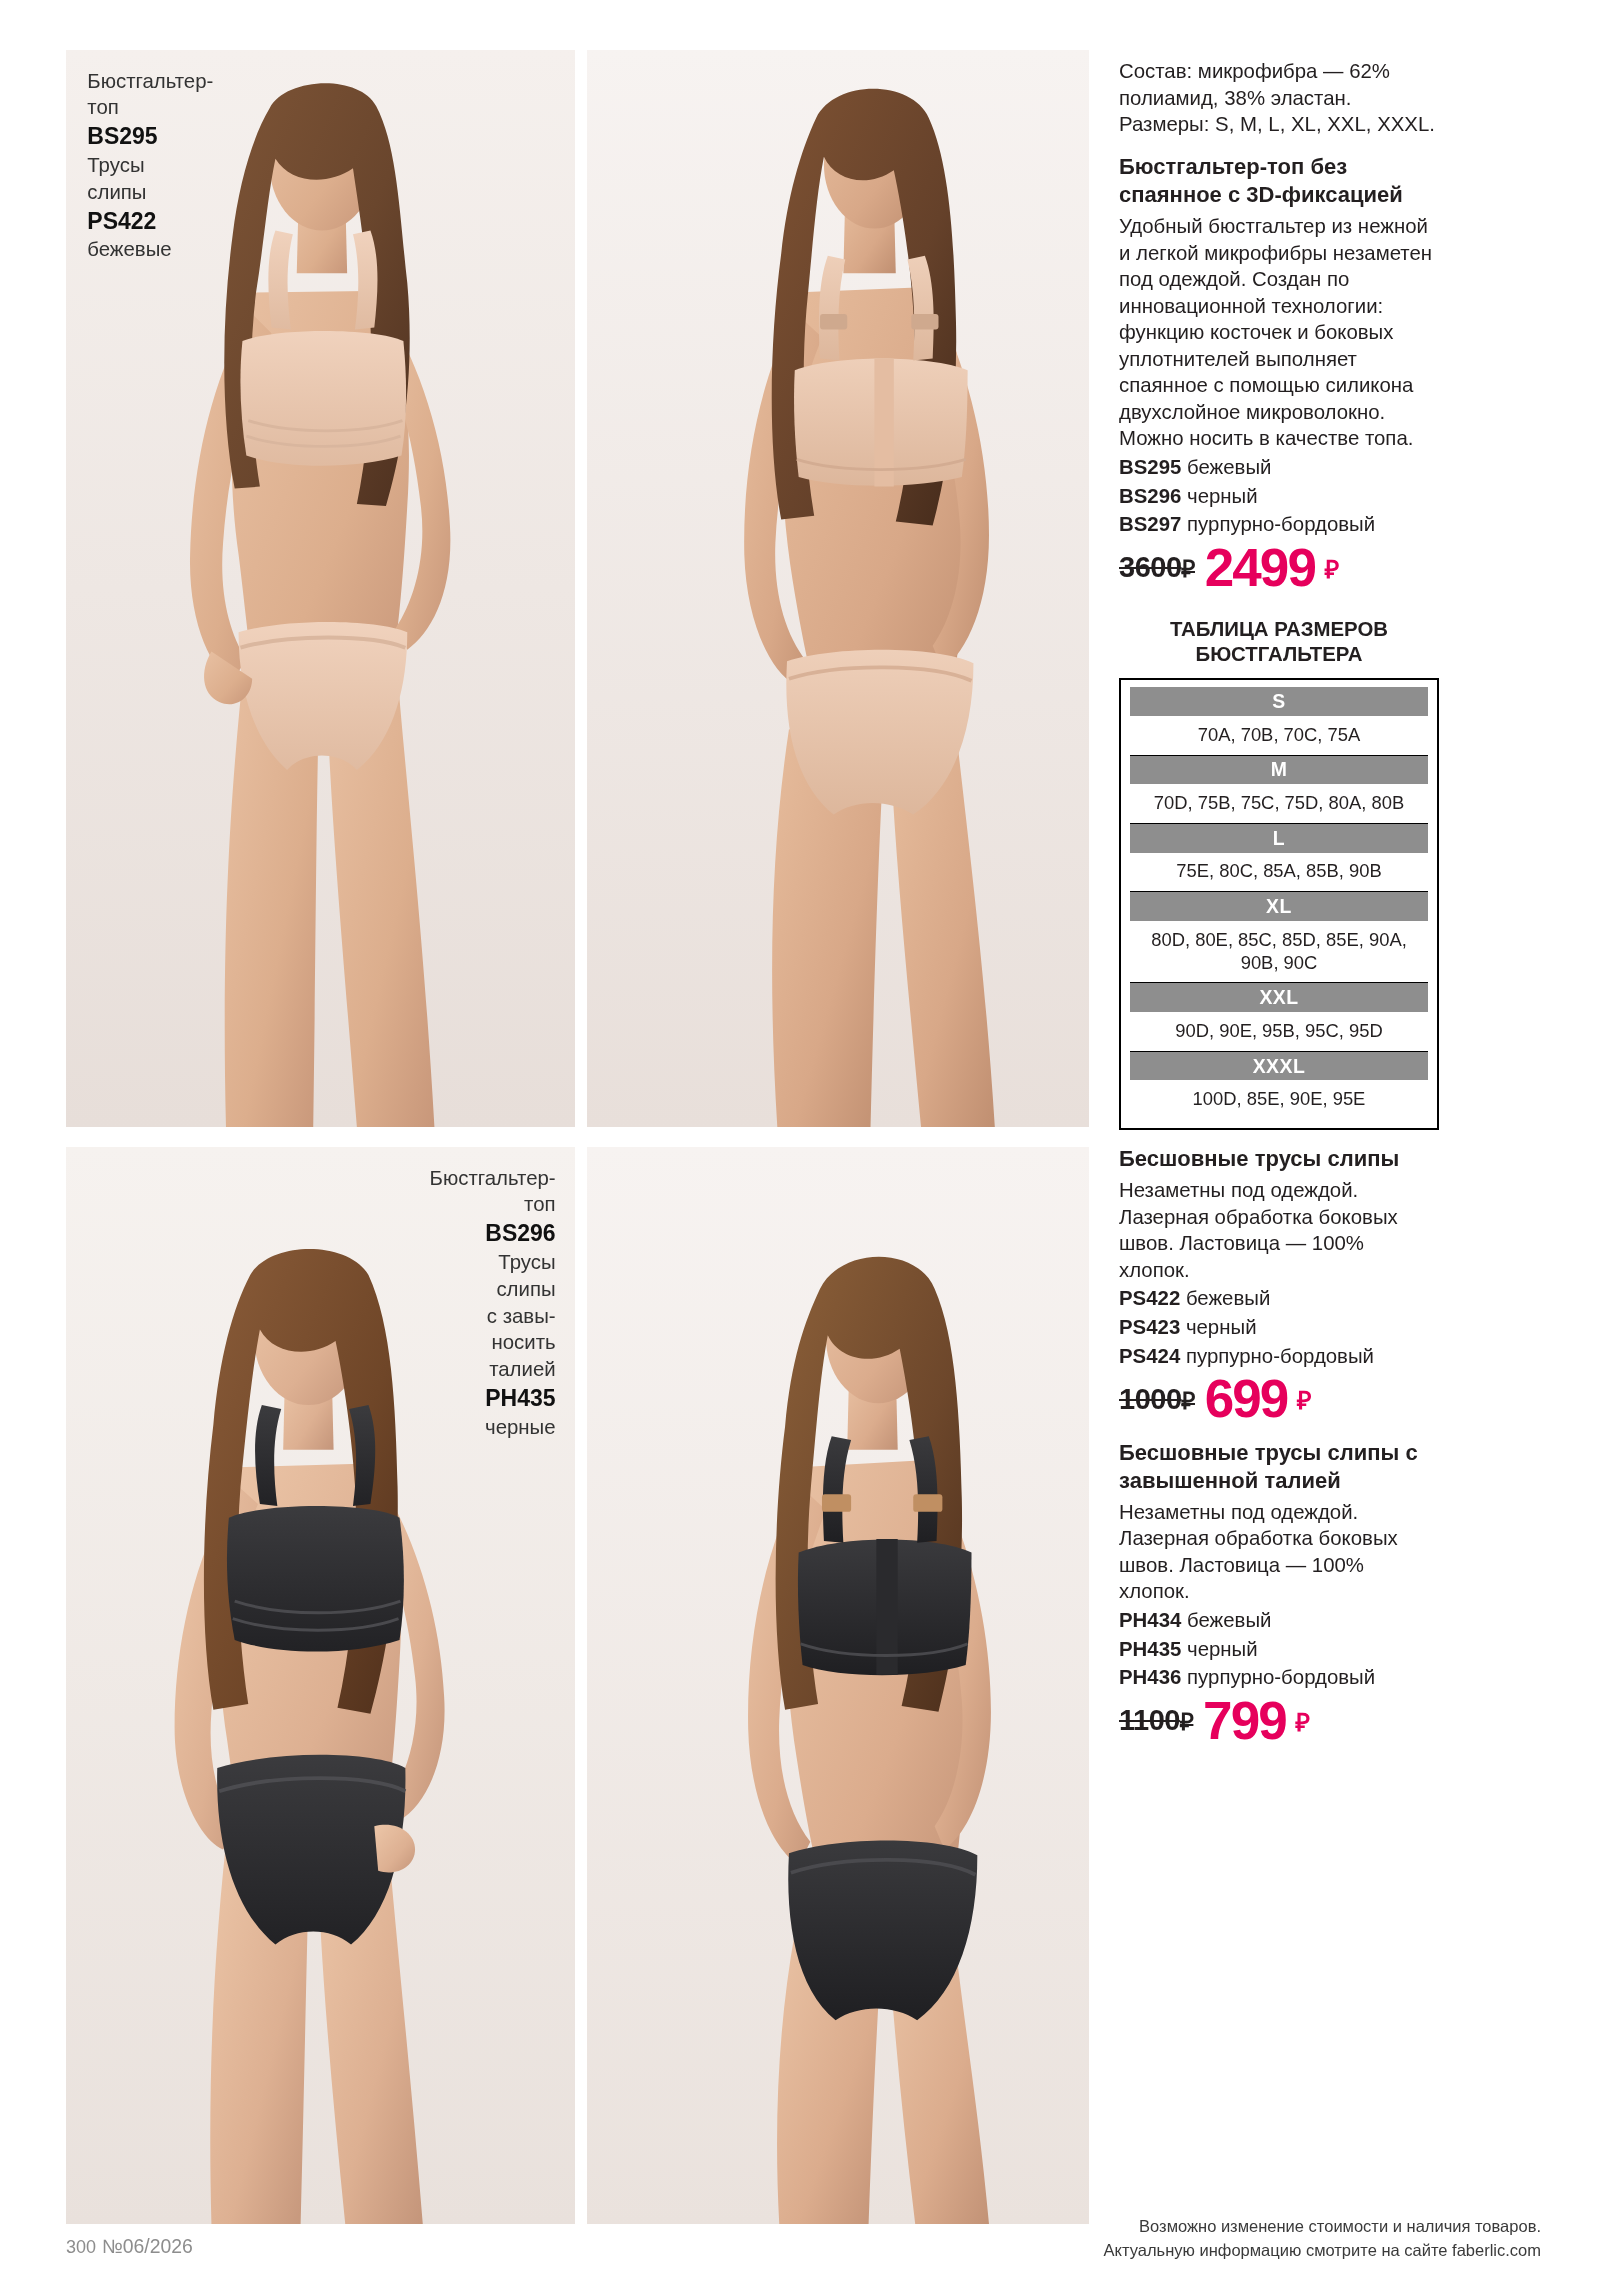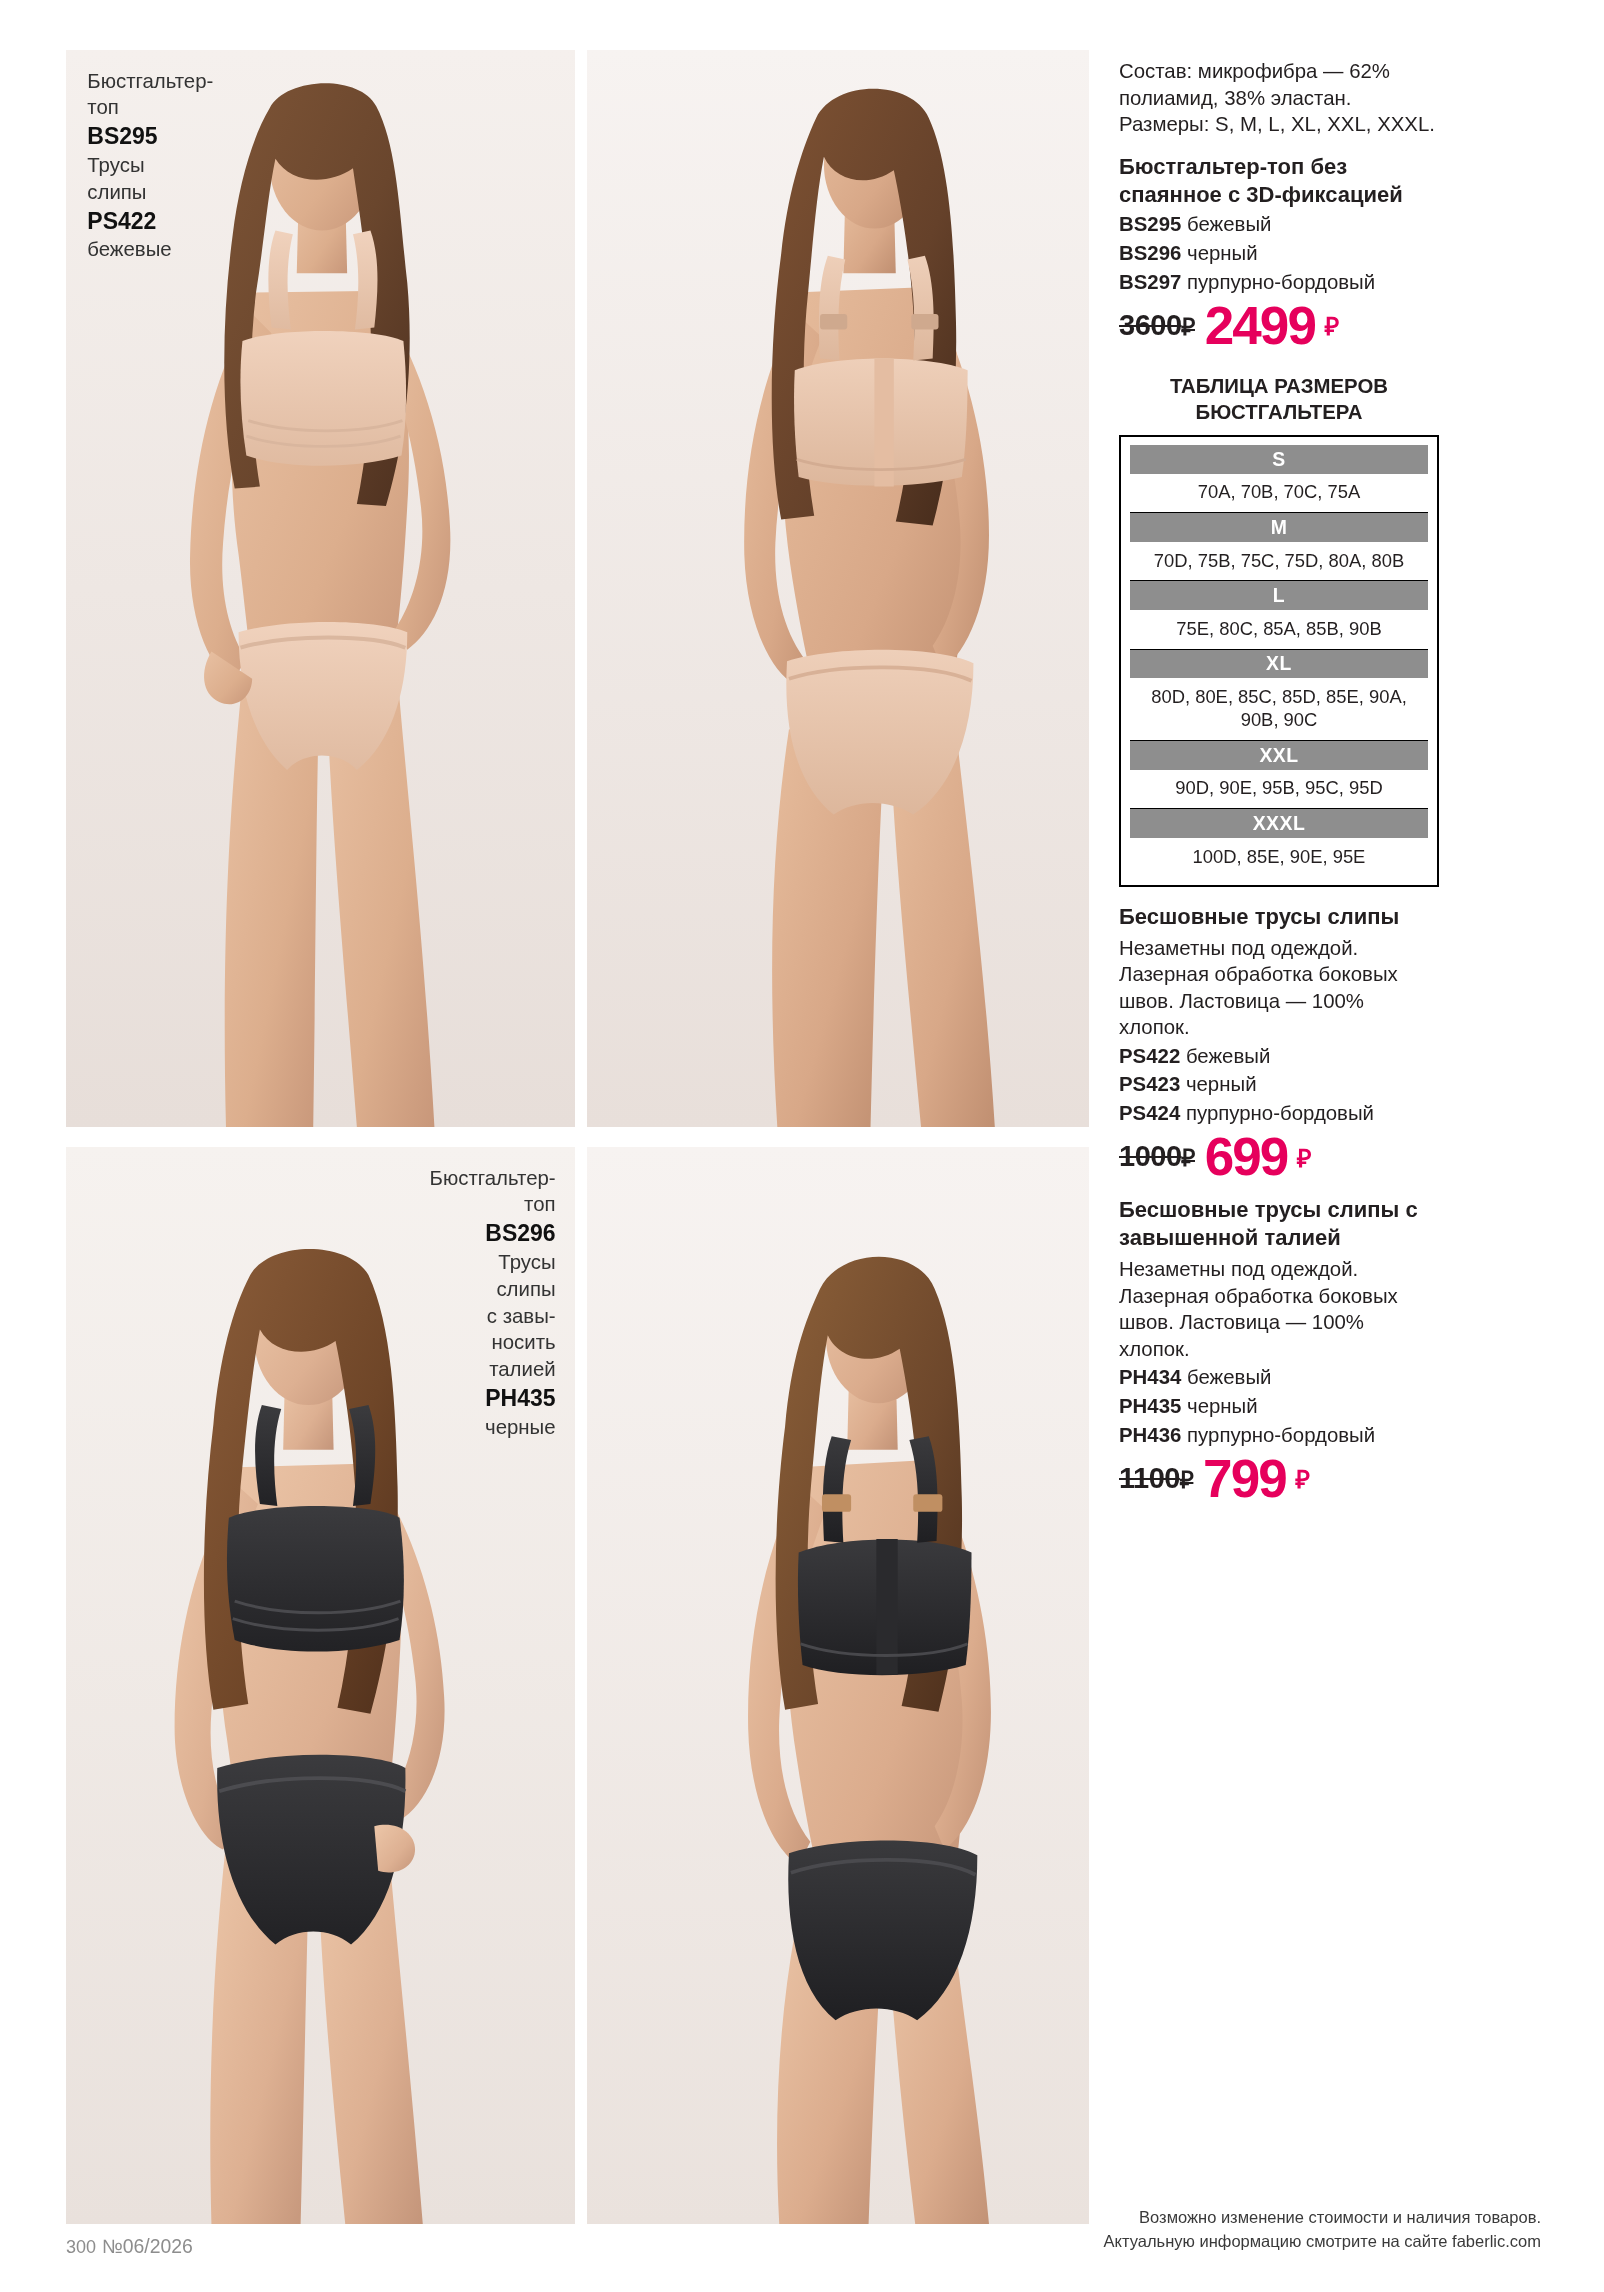--- a/index.html
+++ b/index.html
@@ -49,21 +49,21 @@
   .table-title{text-align:center;font-weight:bold;font-size:20.4px;line-height:1.25;margin-top:25px;margin-bottom:9.7px;}
   .size-table{border:2.9px solid #000;padding:7.8px 8.7px 8.7px 8.7px;}
   .size-hd{background:#8e8e8e;color:#fff;text-align:center;font-weight:bold;font-size:19.4px;padding:2.9px 0;letter-spacing:0.5px;}
   .size-val{text-align:center;font-size:18.4px;padding:6.8px 3.9px 8.7px 3.9px;border-bottom:1.9px solid #000;line-height:1.25;}
   .size-val.last{border-bottom:none;}
 
   
   .footer-left{position:absolute;left:66px;bottom:33px;font-size:21.3px;}
   .footer-left .pg{font-size:18px;color:#8d8d8d;font-weight:normal;}
   .footer-left .iss{font-size:19.4px;color:#8d8d8d;}
-  .footer-right{position:absolute;right:64px;bottom:38px;text-align:right;font-size:16.5px;line-height:1.45;color:#3a3a3a;}
+  .footer-right{position:absolute;right:64px;bottom:29px;text-align:right;font-size:16.5px;line-height:1.45;color:#3a3a3a;}
 </style>
 </head>
 <body>
 
 <div class="page">
 
   <div class="photo bg-light" id="photo-tl">
     <svg viewBox="0 0 525 1110" width="509" height="1077" preserveAspectRatio="none">
       <defs>
         <linearGradient id="bgA" x1="0" y1="0" x2="0" y2="1">
@@ -282,20 +282,21 @@
       <path d="M208 728 C262 710 366 710 402 730 C402 806 382 870 340 900 C316 884 280 884 256 900 C216 868 204 800 208 728 Z" fill="url(#blkD)"></path>
       <path d="M210 748 C264 730 362 730 400 750" stroke="#4a4a4e" stroke-width="4" fill="none"></path>
     </svg>
   </div>
 
   <div class="col-right">
 
     <div class="txt">Состав: микрофибра — 62% полиамид, 38% эластан. Размеры: S, M, L, XL, XXL, XXXL.</div>
 
     <div class="hd">Бюстгальтер-топ без спаянное с 3D-фиксацией</div>
+    <div class="para">Удобный бюстгальтер из нежной и легкой микрофибры незаметен под одеждой. Создан по инновационной технологии: функцию косточек и боковых уплотнителей выполняет спаянное с помощью силикона двухслойное микроволокно. Можно носить в качестве топа.</div>
 
     <div class="code-line">
       <span class="c">BS295</span>
       <span>бежевый</span>
     </div>
     <div class="code-line">
       <span class="c">BS296</span>
       <span>черный</span>
     </div>
     <div class="code-line">

